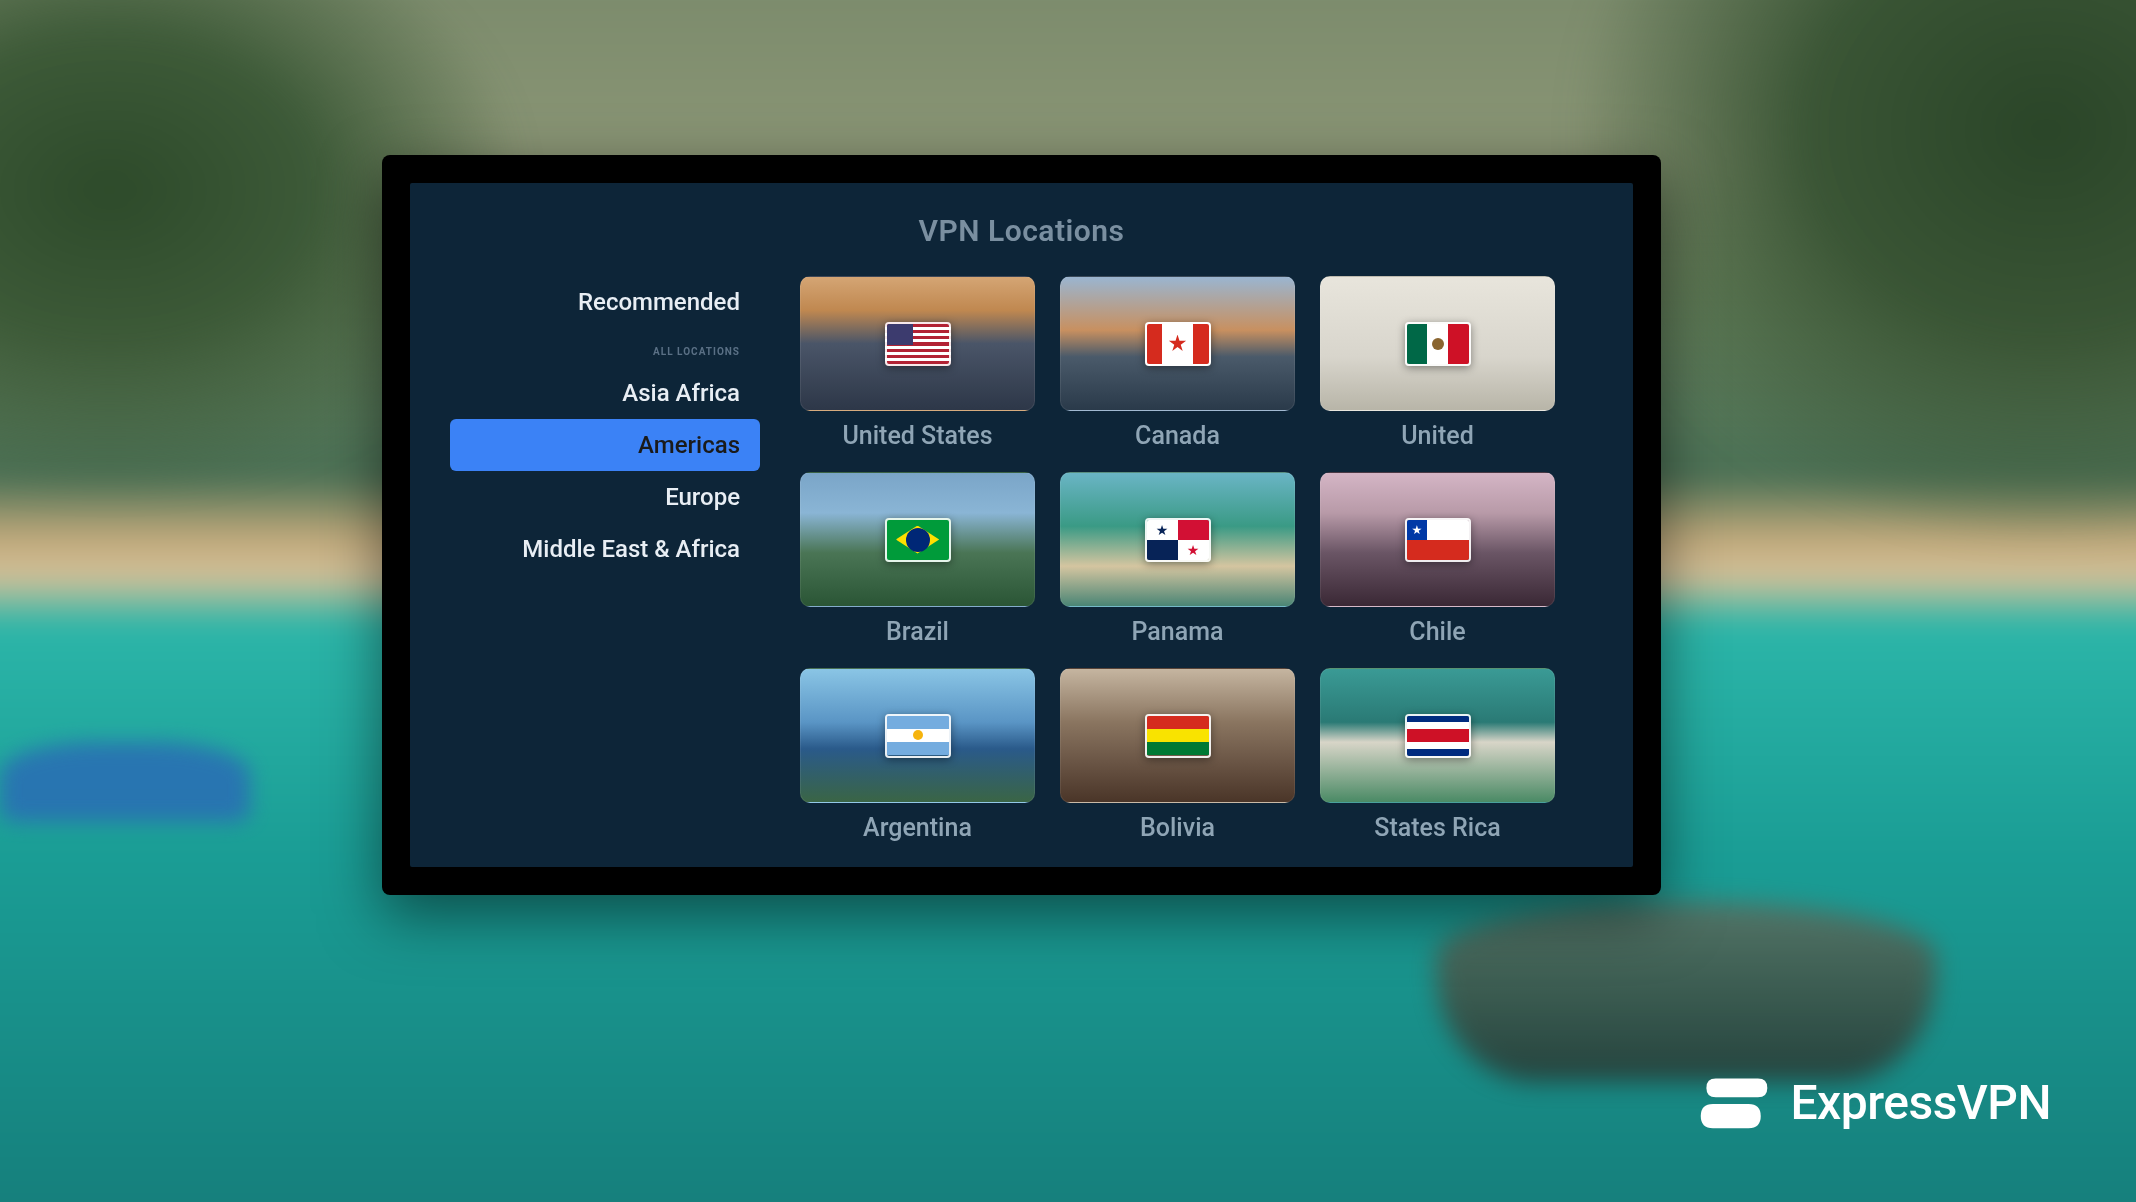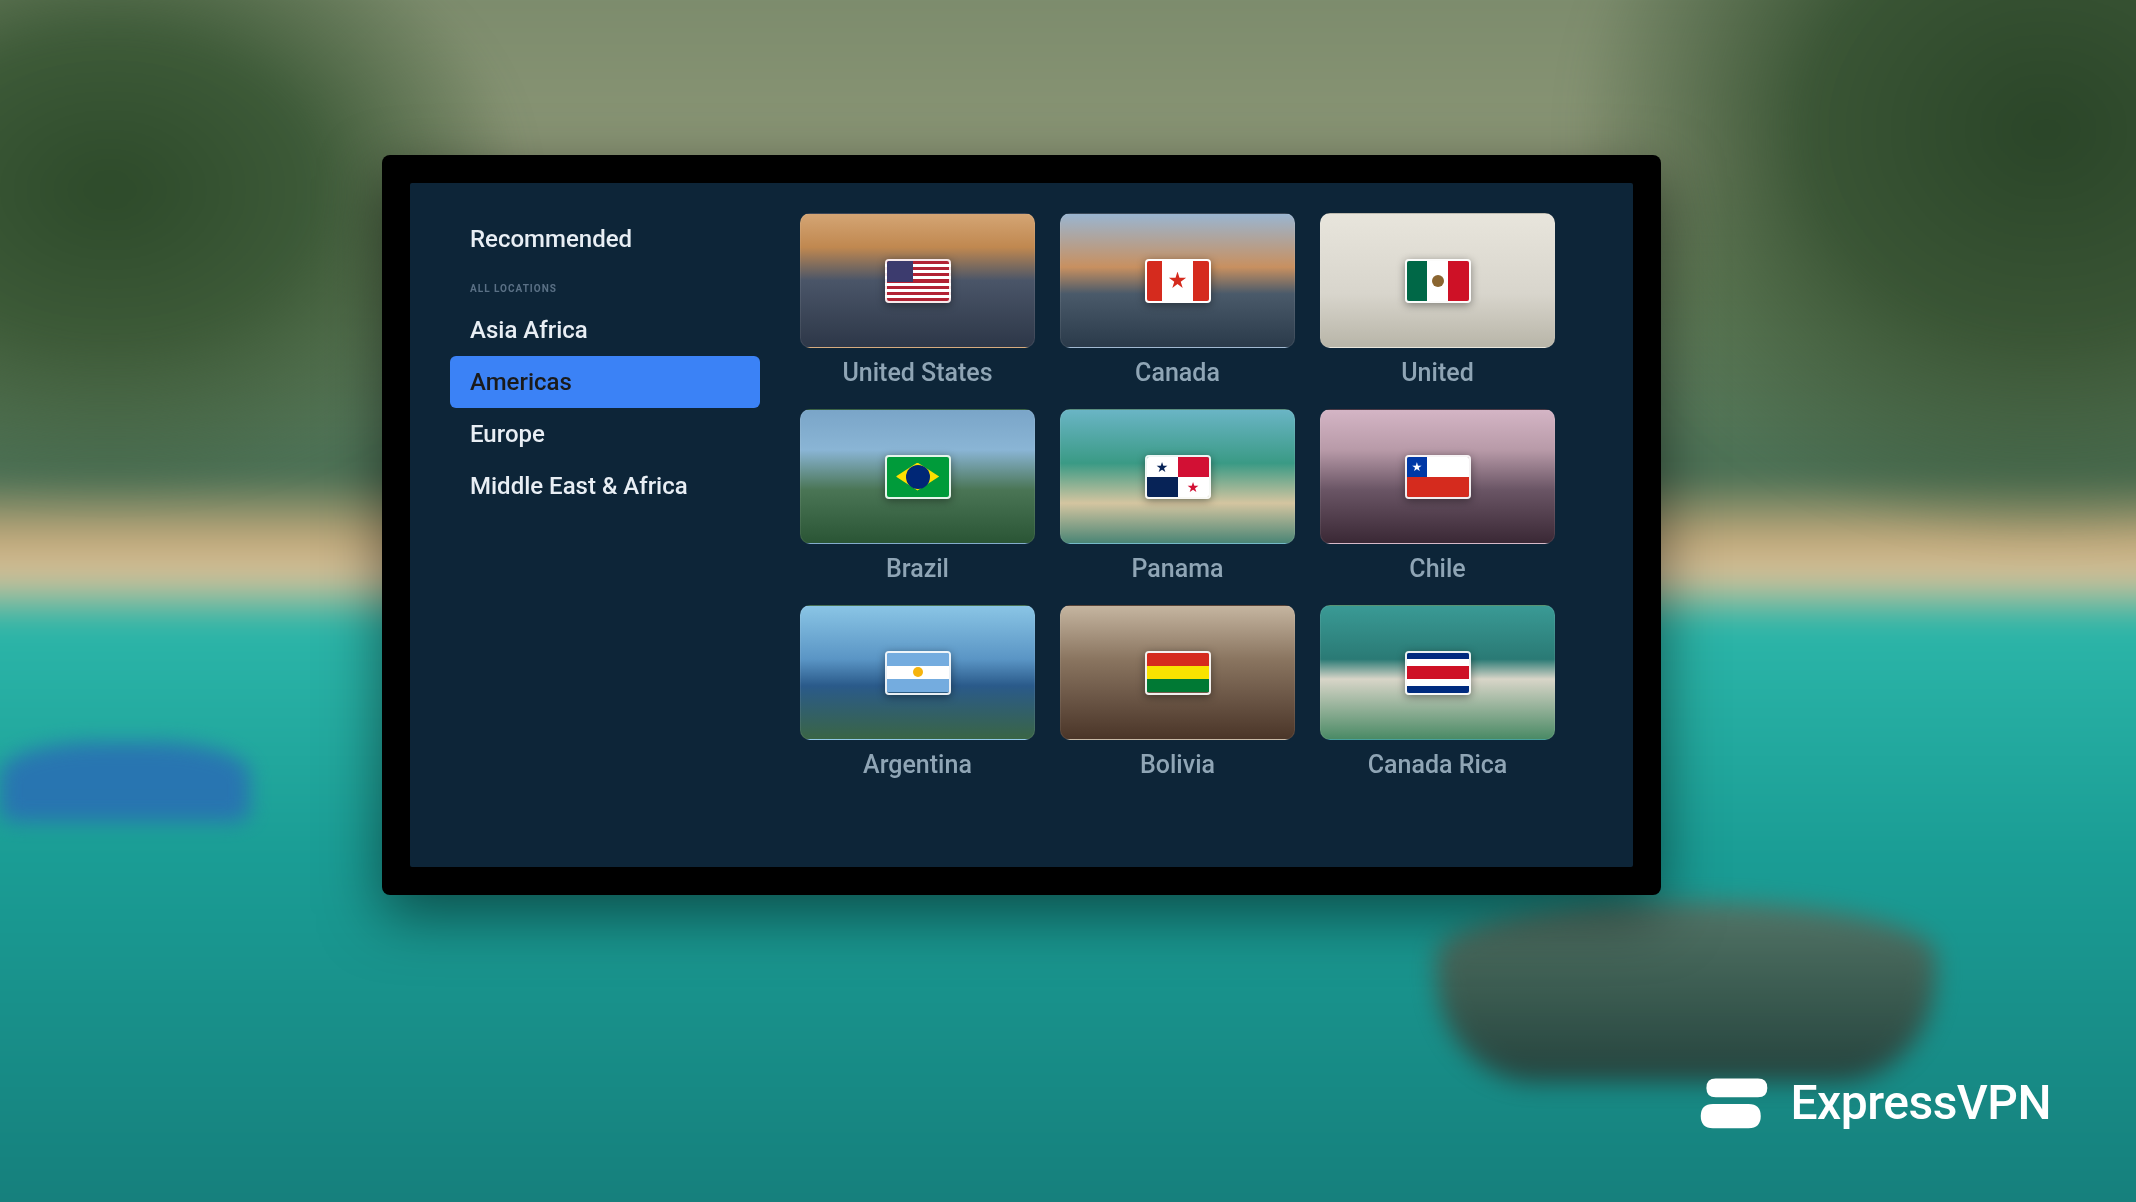--- a/index.html
+++ b/index.html
@@ -112,20 +112,21 @@
 }
 
 .screen-content {
   display: flex;
   gap: 40px;
 }
 
 .sidebar {
   width: 310px;
   flex-shrink: 0;
+  text-align: right;
 }
 
 .sidebar-item {
   color: #e8eef4;
   font-size: 24px;
   font-weight: 500;
   padding: 12px 20px;
   border-radius: 6px;
   cursor: pointer;
 }
@@ -289,20 +290,21 @@
 <div class="background"></div>
 <div class="bg-overlay">
   <div class="palm-left"></div>
   <div class="palm-right"></div>
   <div class="boat-left"></div>
   <div class="boat"></div>
 </div>
 
 <div class="tv-frame">
   <div class="tv-screen">
+    <div class="screen-title">VPN Locations</div>
     <div class="screen-content">
 
       <div class="sidebar">
         <div class="sidebar-item">Recommended</div>
         <div class="sidebar-header">ALL LOCATIONS</div>
         <div class="sidebar-item">Asia Africa</div>
         <div class="sidebar-item selected">Americas</div>
         <div class="sidebar-item">Europe</div>
         <div class="sidebar-item">Middle East &amp; Africa</div>
       </div>
@@ -393,21 +395,21 @@
         <div class="location-card">
           <div class="location-thumb thumb-cr">
             <div class="flag flag-cr">
                 <div class="flag-cr-b"></div>
                 <div class="flag-cr-w"></div>
                 <div class="flag-cr-r"></div>
                 <div class="flag-cr-w"></div>
                 <div class="flag-cr-b"></div>
               </div>
           </div>
-          <div class="location-label">Canada Rica</div>
+          <div class="location-label">States Rica</div>
         </div>
 
       </div>
     </div>
   </div>
 </div>
 
 <div class="brand-logo">
   <svg class="brand-icon" viewBox="0 0 80 60" fill="#fff">
     <path d="M 10 15 Q 10 5 20 5 L 65 5 Q 75 5 75 15 Q 75 25 65 25 L 20 25 Q 10 25 10 15 Z"></path>

